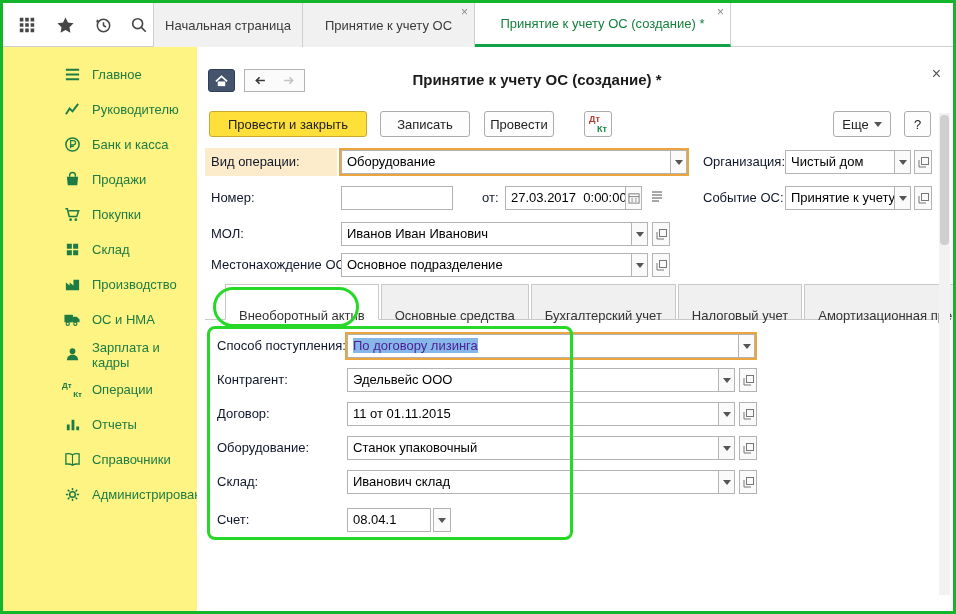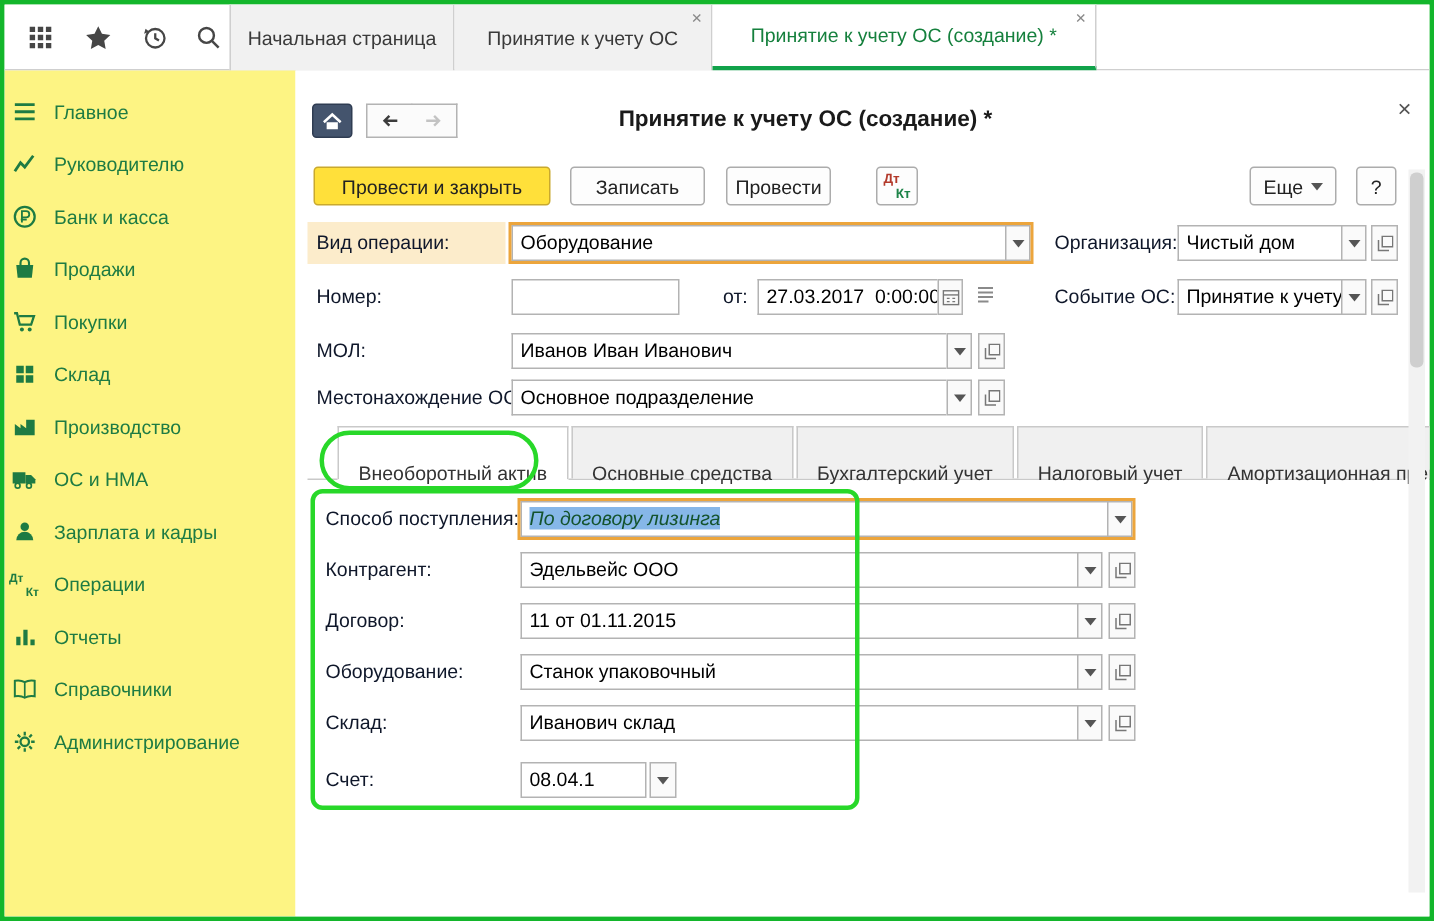--- a/index.html
+++ b/index.html
@@ -8,39 +8,39 @@
   
   .topbar{position:absolute;left:0;top:0;right:0;height:44px;background:#fff;border-bottom:1px solid #cfcfcf;box-sizing:border-box;}
   .tb-icon{position:absolute;top:10px;width:24px;height:24px;display:flex;align-items:center;justify-content:center;color:#464646;cursor:pointer;}
   .tabs{position:absolute;left:150px;top:0;bottom:0;display:flex;}
   .tab{position:relative;display:flex;align-items:center;justify-content:center;font-size:13px;color:#3a3a3a;background:#f1f1f1;border-right:1px solid #cfcfcf;box-sizing:border-box;height:44px;cursor:pointer;}
   .tab:first-child{border-left:1px solid #cfcfcf;}
   .tab.active{background:#fff;color:#15803d;border-bottom:3px solid #11a24a;}
   .tab-x{position:absolute;top:3px;right:6px;font-size:12px;color:#8a8a8a;line-height:1;cursor:pointer;}
   
   .sidebar{position:absolute;left:0;top:44px;width:194px;bottom:0;background:#fdf483;padding-top:10px;box-sizing:border-box;}
-  .side-item{display:flex;align-items:center;height:35px;padding-left:2px;color:#1e7b43;font-size:13px;cursor:pointer;}
+  .side-item{display:flex;align-items:center;height:35px;padding-left:24px;color:#1e7b43;font-size:13px;cursor:pointer;margin-left:34px;}
   .side-ic{width:22px;height:20px;margin-right:9px;display:flex;align-items:center;justify-content:center;color:#1e7b43;flex:none;}
   .dtkt-mini{position:relative;width:20px;height:18px;font-size:8px;font-weight:bold;}
   .dtkt-mini i{position:absolute;font-style:normal;}
   .dtkt-mini .d{left:0;top:0;}
   .dtkt-mini .k{right:0;bottom:0;}
   
   .content{position:absolute;left:194px;top:44px;right:0;bottom:0;background:#fff;font-size:13px;}
   .lbl{position:absolute;font-size:13px;color:#0f172a;height:24px;line-height:24px;white-space:nowrap;}
   .btn{position:absolute;height:26px;border:1px solid #acacac;background:#fdfdfd;border-radius:3px;font-family:inherit;font-size:13px;color:#222;display:flex;align-items:center;justify-content:center;box-sizing:border-box;cursor:pointer;padding:0 6px;}
   .btn-primary{background:#ffe03a;border-color:#c9a92e;}
   .combo{position:absolute;display:flex;height:24px;box-sizing:border-box;background:#fff;}
   .combo .inp{flex:1;border:1px solid #b3b3b3;border-right:none;background:#fff;padding:3px 5px 0;overflow:hidden;white-space:pre;box-sizing:border-box;}
   .combo .dd{width:17px;border:1px solid #b3b3b3;background:#fafafa;display:flex;align-items:center;justify-content:center;box-sizing:border-box;cursor:pointer;}
   .caret{width:0;height:0;border-left:4px solid transparent;border-right:4px solid transparent;border-top:5px solid #555;}
   .focus{outline:2px solid #eca53c;}
   .mini-btn{position:absolute;width:18px;height:24px;border:1px solid #b3b3b3;background:#fafafa;display:flex;align-items:center;justify-content:center;box-sizing:border-box;cursor:pointer;}
   .inp-solo{position:absolute;height:24px;border:1px solid #b3b3b3;background:#fff;box-sizing:border-box;padding:3px 5px 0;white-space:pre;overflow:hidden;}
-  .sel{background:#86b7e8;color:#14532d;font-style:italic;}
+  .sel{background:#86b7e8;color:#4c1d95;}
   .tabstrip{position:absolute;left:8px;right:18px;top:243px;height:30px;border-bottom:1px solid #c9c9c9;display:flex;align-items:flex-end;padding-left:20px;box-sizing:border-box;}
   .ftab{height:28px;line-height:28px;padding:17px 13px;background:#f0f0f0;border:1px solid #c9c9c9;border-bottom:none;margin-right:2px;font-size:13px;color:#333;white-space:nowrap;cursor:pointer;box-sizing:border-box;}
   .ftab.active{background:#fff;height:30px;margin-bottom:-1px;border-bottom:1px solid #fff;z-index:2;}
   .annotation{position:absolute;border:3px solid #28d829;pointer-events:none;z-index:6;box-sizing:border-box;}
   .scroll-track{position:absolute;right:3px;top:66px;width:11px;height:482px;background:#f2f2f2;}
   .scroll-thumb{position:absolute;left:1px;top:2px;width:9px;height:130px;background:#cfcfcf;border-radius:4px;cursor:pointer;}
   .dtkt-btn{position:relative;}
   .dtkt-btn .dt{position:absolute;left:4px;top:2px;color:#b33a2b;font-size:9px;font-weight:bold;}
   .dtkt-btn .kt{position:absolute;right:4px;bottom:2px;color:#1e8449;font-size:9px;font-weight:bold;}
   .doc-title{position:absolute;left:60px;width:560px;top:24px;text-align:center;font-size:15px;font-weight:bold;color:#1a1a1a;}

